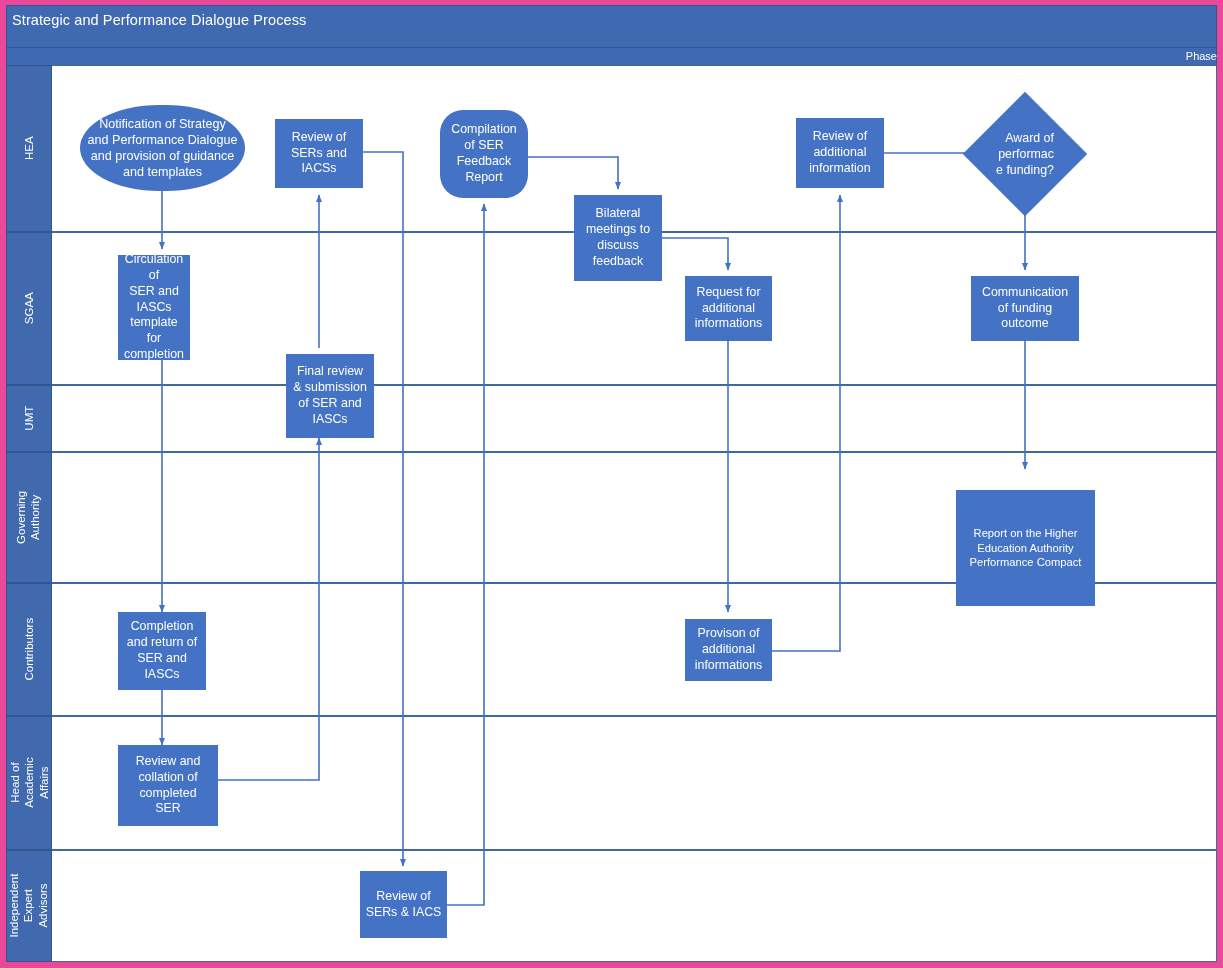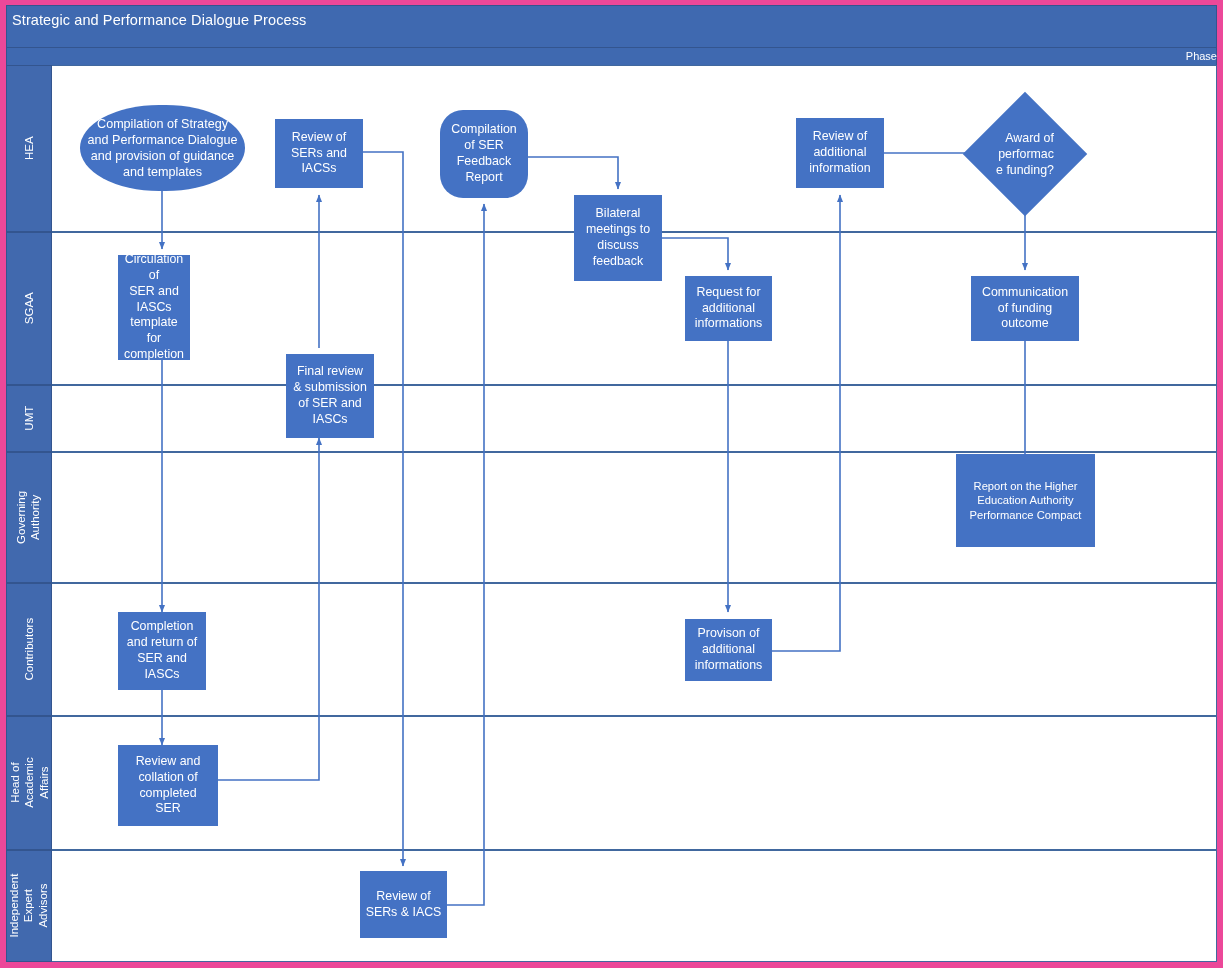--- a/index.html
+++ b/index.html
@@ -226,21 +226,21 @@
 
     <path d="M772,651 L840,651 L840,195" marker-end="url(#ah)"></path>
 
     <path d="M883,153 L977,153" marker-end="url(#ah)"></path>
 
     <path d="M1025,199 L1025,270" marker-end="url(#ah)"></path>
 
     <path d="M1025,341 L1025,469" marker-end="url(#ah)"></path>
   </svg>
 
-  <div class="node terminator" style="left:80px; top:105px; width:165px; height:86px;">Compilation of Strategy
+  <div class="node terminator" style="left:80px; top:105px; width:165px; height:86px;">Notification of Strategy
 and Performance Dialogue
 and provision of guidance
 and templates</div>
 
   <div class="node" style="left:275px; top:119px; width:88px; height:69px;">Review of
 SERs and
 IACSs</div>
 
   <div class="node" style="left:440px; top:110px; width:88px; height:88px;border-radius:23px;">Compilation
 of SER
@@ -275,21 +275,21 @@
 
   <div class="node" style="left:971px; top:276px; width:108px; height:65px;">Communication
 of funding
 outcome</div>
 
   <div class="node" style="left:286px; top:348px; width:88px; height:84px;margin-top:6px;">Final review
 &amp; submission
 of SER and
 IASCs</div>
 
-  <div class="node small-text" style="left:956px; top:454px; width:139px; height:93px;">Report on the Higher
+  <div class="node small-text" style="left:956px; top:490px; width:139px; height:116px;">Report on the Higher
 Education Authority
 Performance Compact</div>
 
   <div class="node" style="left:118px; top:612px; width:88px; height:78px;">Completion
 and return of
 SER and
 IASCs</div>
 
   <div class="node" style="left:685px; top:619px; width:87px; height:62px;">Provison of
 additional

